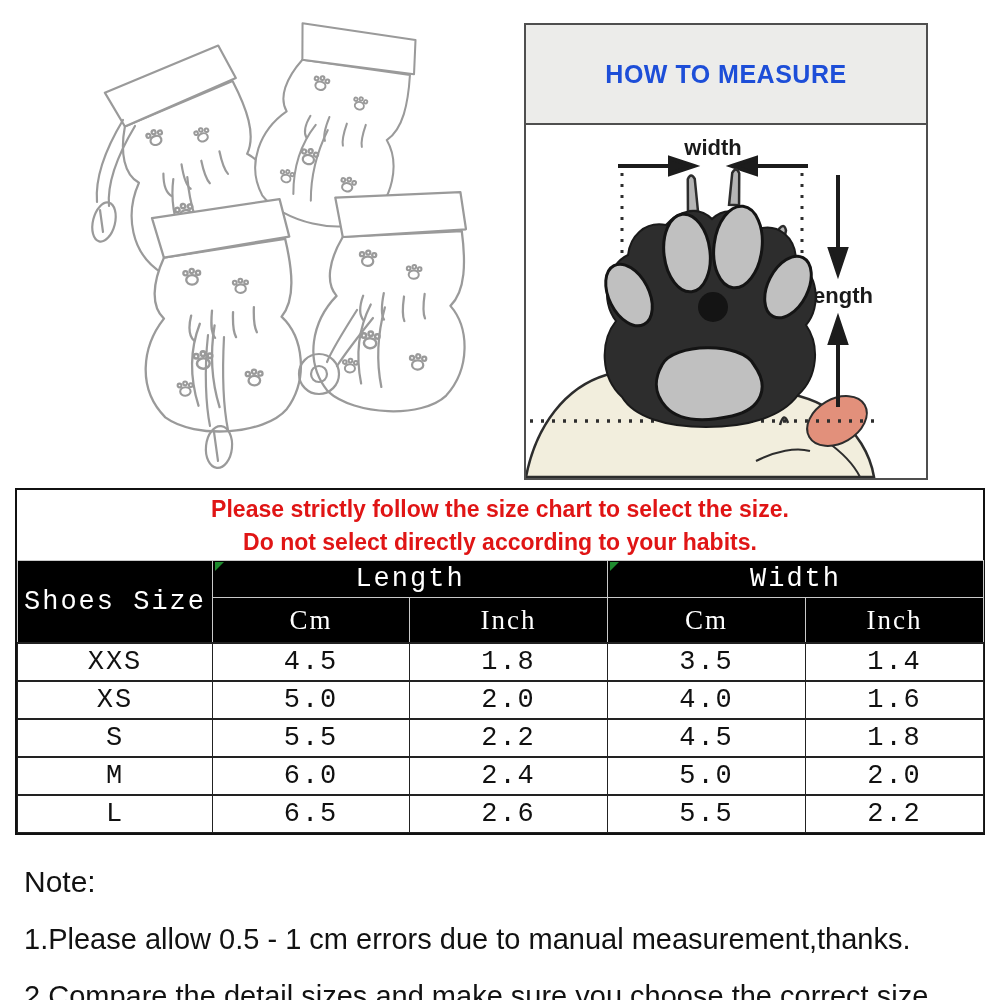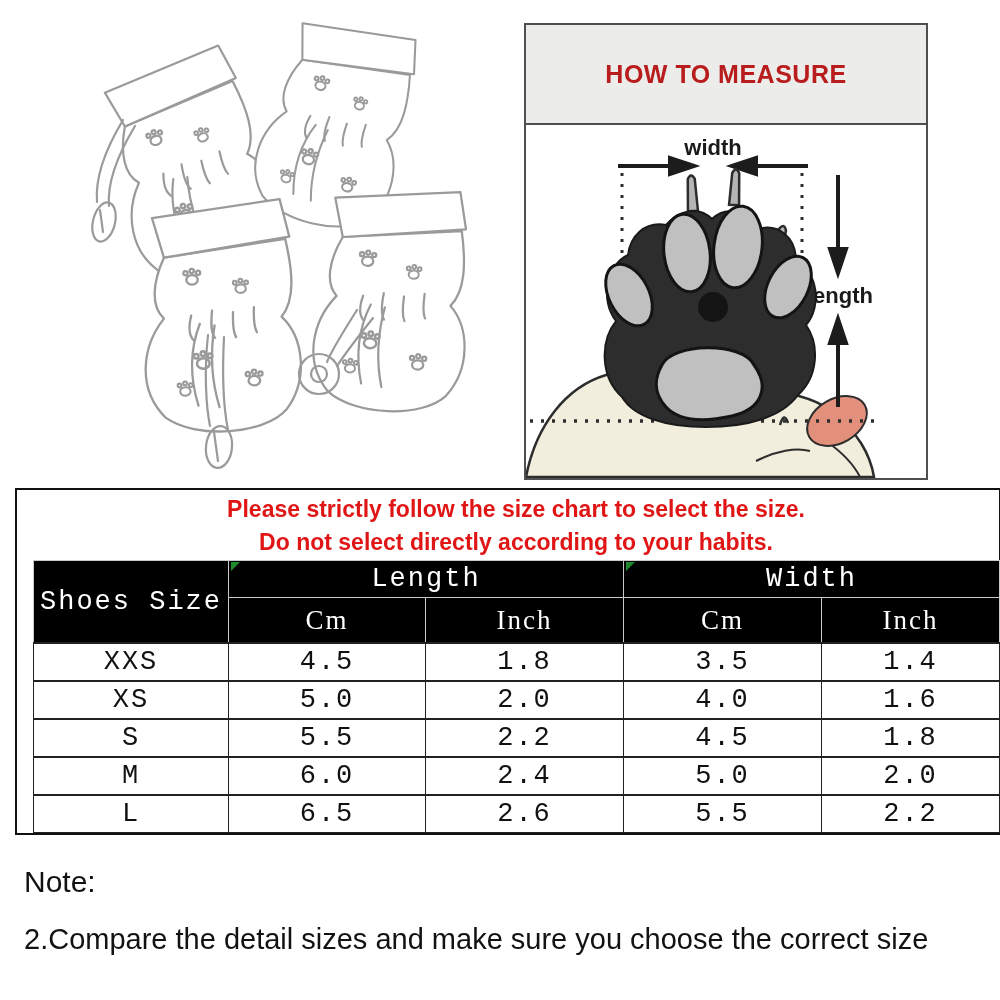--- a/index.html
+++ b/index.html
@@ -12,27 +12,27 @@
   
   .measure-panel{
     position:absolute;left:524px;top:23px;width:400px;height:453px;
     border:2px solid #4f4f4f;background:#ffffff;
   }
   .measure-header{
     height:98px;border-bottom:2px solid #4f4f4f;background:#ececea;
     display:flex;align-items:center;justify-content:center;
   }
   .measure-title{
-    font-size:25px;font-weight:bold;color:#b91c1c;letter-spacing:.5px;
+    font-size:25px;font-weight:bold;color:#1d4ed8;letter-spacing:.5px;
   }
   .measure-body{height:353px;position:relative;}
   
   .chart-box{
     position:absolute;left:15px;top:488px;width:966px;
-    border:2px solid #111111;background:#ffffff;padding-left:16px;
+    border:2px solid #111111;background:#ffffff;
   }
   .warning{
     height:70px;display:flex;flex-direction:column;align-items:center;
     justify-content:center;gap:3px;background:#ffffff;
   }
   .warning div{
     font-size:23px;font-weight:600;color:#e01515;line-height:30px;
   }
   table.sizes{
     width:100%;border-collapse:collapse;table-layout:fixed;
@@ -230,14 +230,15 @@
         <td>2.6</td>
         <td>5.5</td>
         <td>2.2</td>
       </tr>
     </tbody>
   </table>
 </div>
 
 <div class="notes">
   <div class="heading">Note:</div>
+  <div class="item">1.Please allow 0.5 - 1 cm errors due to manual measurement,thanks.</div>
   <div class="item">2.Compare the detail sizes and make sure you choose the correct size</div>
 </div>
 
 </body></html>

